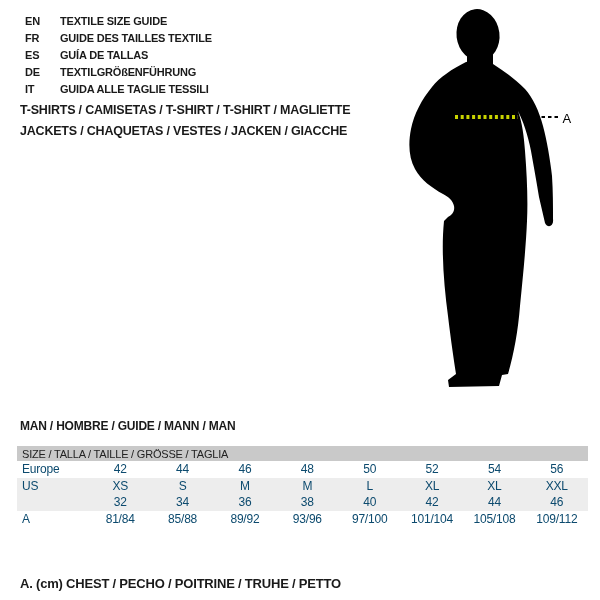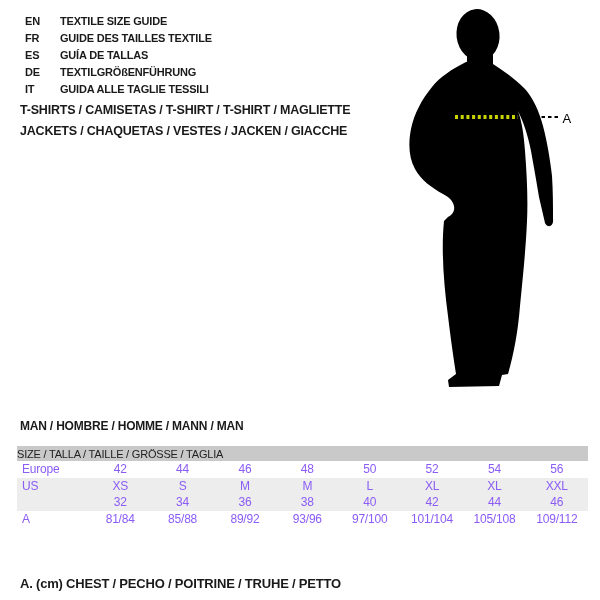--- a/index.html
+++ b/index.html
@@ -35,24 +35,24 @@
   .chest-line{stroke:var(--dash-color);stroke-width:4;stroke-dasharray:3 2.7;fill:none;}
   .pointer-line{stroke:#000;stroke-width:2;stroke-dasharray:3.5 3;fill:none;}
   .measure-label{font-family:"Liberation Sans",sans-serif;font-size:13px;fill:#000;}
 
   
   .man-title{position:absolute;top:419px;left:20px;font-size:12px;font-weight:bold;letter-spacing:-0.2px;white-space:nowrap;}
 
   
   .size-table{position:absolute;left:17px;top:446px;width:571px;}
   .thead{background:var(--header-bg);height:15px;display:flex;align-items:center;
-         font-size:11px;color:#222;letter-spacing:-0.2px;}
+         padding-left:5px;font-size:11px;color:#222;letter-spacing:-0.2px;}
   .trow{display:flex;height:16.5px;align-items:center;}
   .trow.shaded{background:var(--stripe-bg);}
-  .tcell{flex:1;text-align:center;font-size:12px;color:#8b5cf6;letter-spacing:-0.2px;}
+  .tcell{flex:1;text-align:center;font-size:12px;color:#0c4a6e;letter-spacing:-0.2px;}
   .tcell.label{flex:0 0 72px;text-align:left;padding-left:5px;}
 
   
   .footnote{position:absolute;top:550px;left:20px;font-size:13px;font-weight:bold;letter-spacing:-0.2px;white-space:nowrap;margin-top:26px;}
 </style>
 </head>
 <body>
 
 <div class="sheet">
 
@@ -119,21 +119,21 @@
           C 110 74 99 66 88 59
           C 79 56 70 55 61 57
           Z"></path>
       </g>
       <line class="chest-line" x1="50" y1="112" x2="113" y2="112"></line>
       <line class="pointer-line" x1="136.5" y1="112" x2="153" y2="112"></line>
       <text class="measure-label" x="157.5" y="117.5" id="measure-label-text">A</text>
     </svg>
   </div>
 
-  <div class="man-title">MAN / HOMBRE / HOMME / MANN / MAN</div>
+  <div class="man-title">MAN / HOMBRE / GUIDE / MANN / MAN</div>
 
   <div class="size-table">
     <div class="thead">SIZE / TALLA / TAILLE / GRÖSSE / TAGLIA</div>
     <div>
         <div class="trow">
           <div class="tcell label">Europe</div>
           <div class="tcell">42</div>
           <div class="tcell">44</div>
           <div class="tcell">46</div>
           <div class="tcell">48</div>

